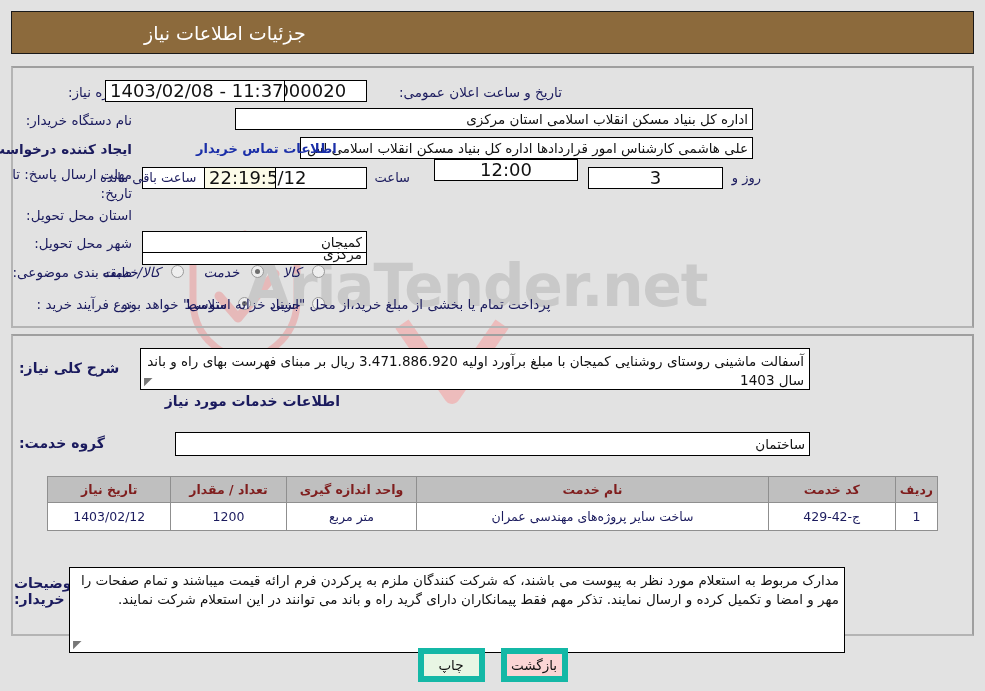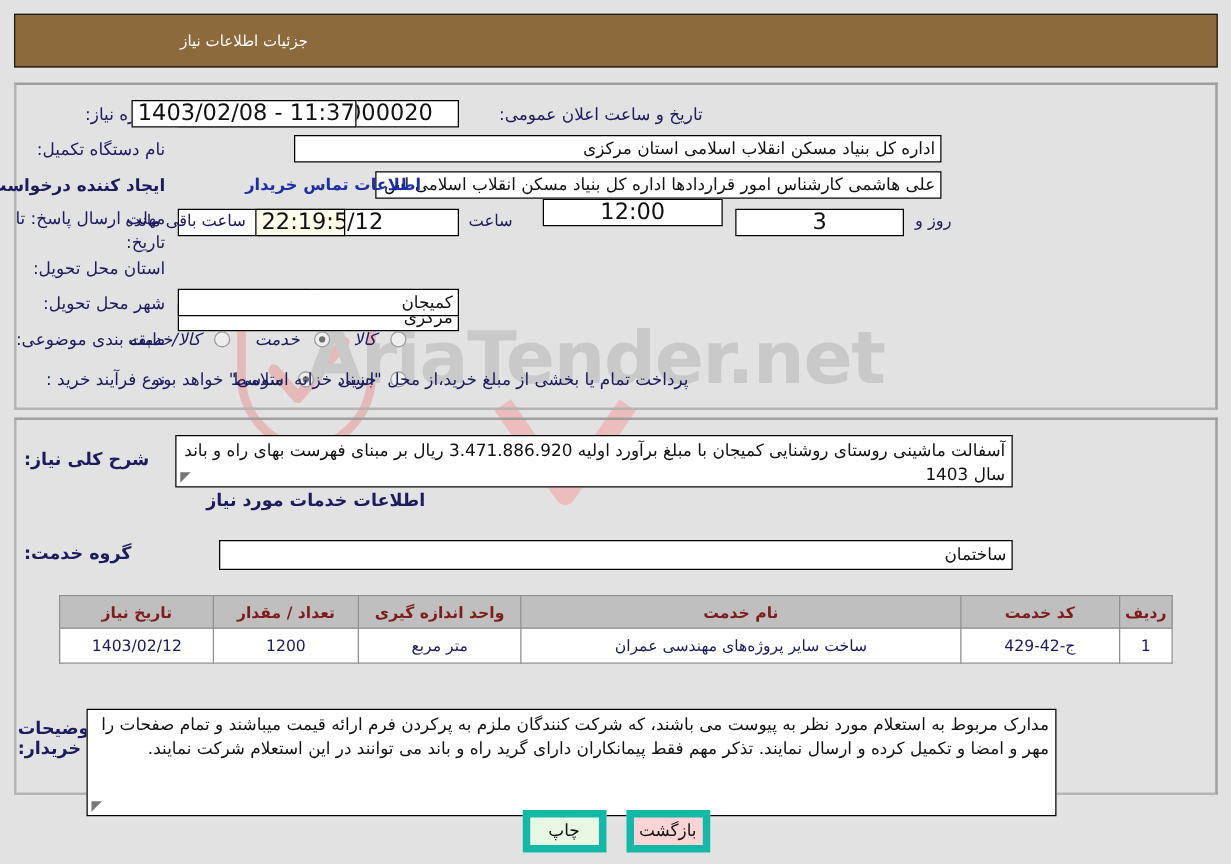--- a/index.html
+++ b/index.html
@@ -57,21 +57,21 @@
     background: #8c6a3c;
     border: 1px solid #1a1a1a;
     display: flex;
     align-items: center;
     justify-content: flex-start;
     padding-right: 0;
     z-index: 2;
   }
   .titlebar .t {
     color: #ffffff;
-    font-size: 12px;
+    font-size: 19px;
     margin-right: auto;
     margin-left: 0;
     padding-left: 132px;
     white-space: nowrap;
   }
 
   
   .panel {
     position: absolute;
     border: 2px solid #b4b4b4;
@@ -270,21 +270,21 @@
       <span class="lbl">شماره نیاز:</span>
     </div>
     <div class="fld num" style="position:absolute; right:618px; top:80px; width:225px;">1103005222000020</div>
 
     <div class="frow" style="right:423px; top:80px;">
       <span class="lbl">تاریخ و ساعت اعلان عمومی:</span>
     </div>
     <div class="fld num" style="position:absolute; right:700px; top:80px; width:180px; left:105px; right:auto;">1403/02/08 - 11:37</div>
 
     <div class="frow" style="right:853px; top:108px;">
-      <span class="lbl">نام دستگاه تکمیل:</span>
+      <span class="lbl">نام دستگاه خریدار:</span>
     </div>
     <div class="fld r" style="position:absolute; left:235px; top:108px; right:232px;">اداره کل بنیاد مسکن انقلاب اسلامی استان مرکزی</div>
 
     <div class="frow" style="right:853px; top:137px;font-weight:bold;">
       <span class="lbl">ایجاد کننده درخواست:</span>
     </div>
     <div class="fld r" style="position:absolute; left:300px; top:137px; right:232px;">علی هاشمی کارشناس امور قراردادها اداره کل بنیاد مسکن انقلاب اسلامی اس</div>
     <a class="link" href="#" style="position:absolute; left:196px; top:141px;font-weight:bold;">اطلاعات تماس خریدار</a>
 
     <div style="position:absolute; right:853px; top:164px; width:120px;">

